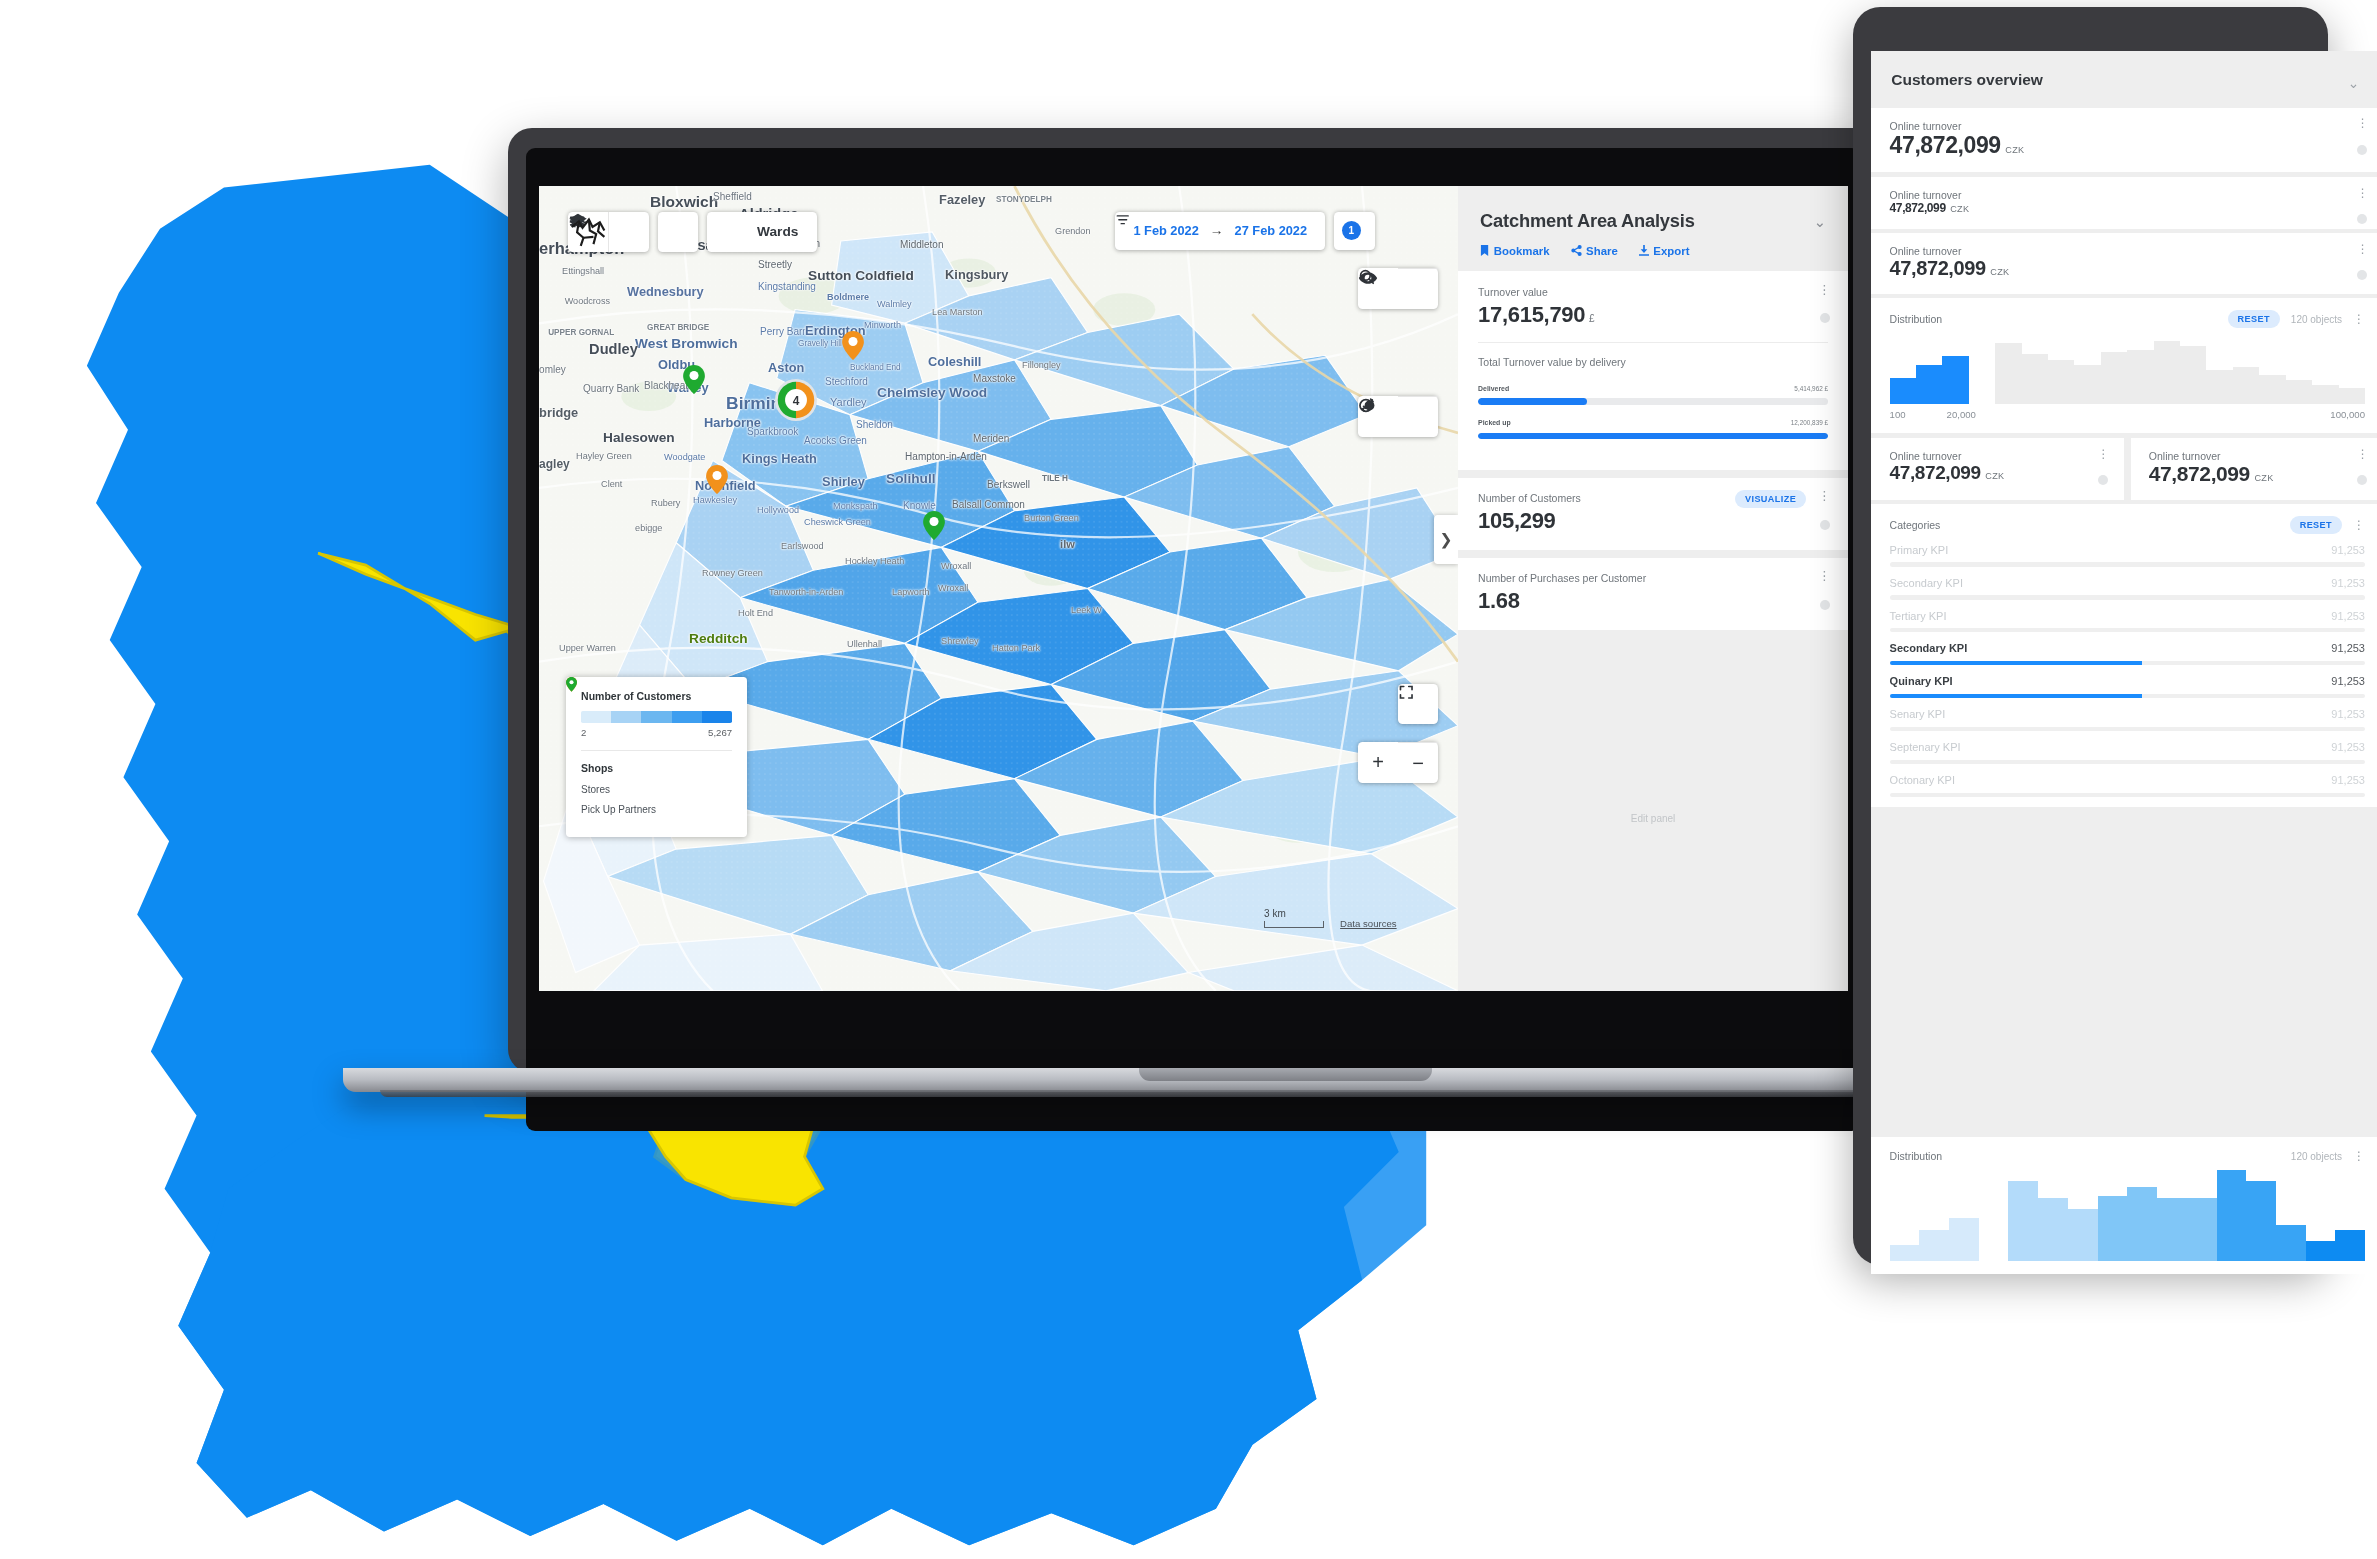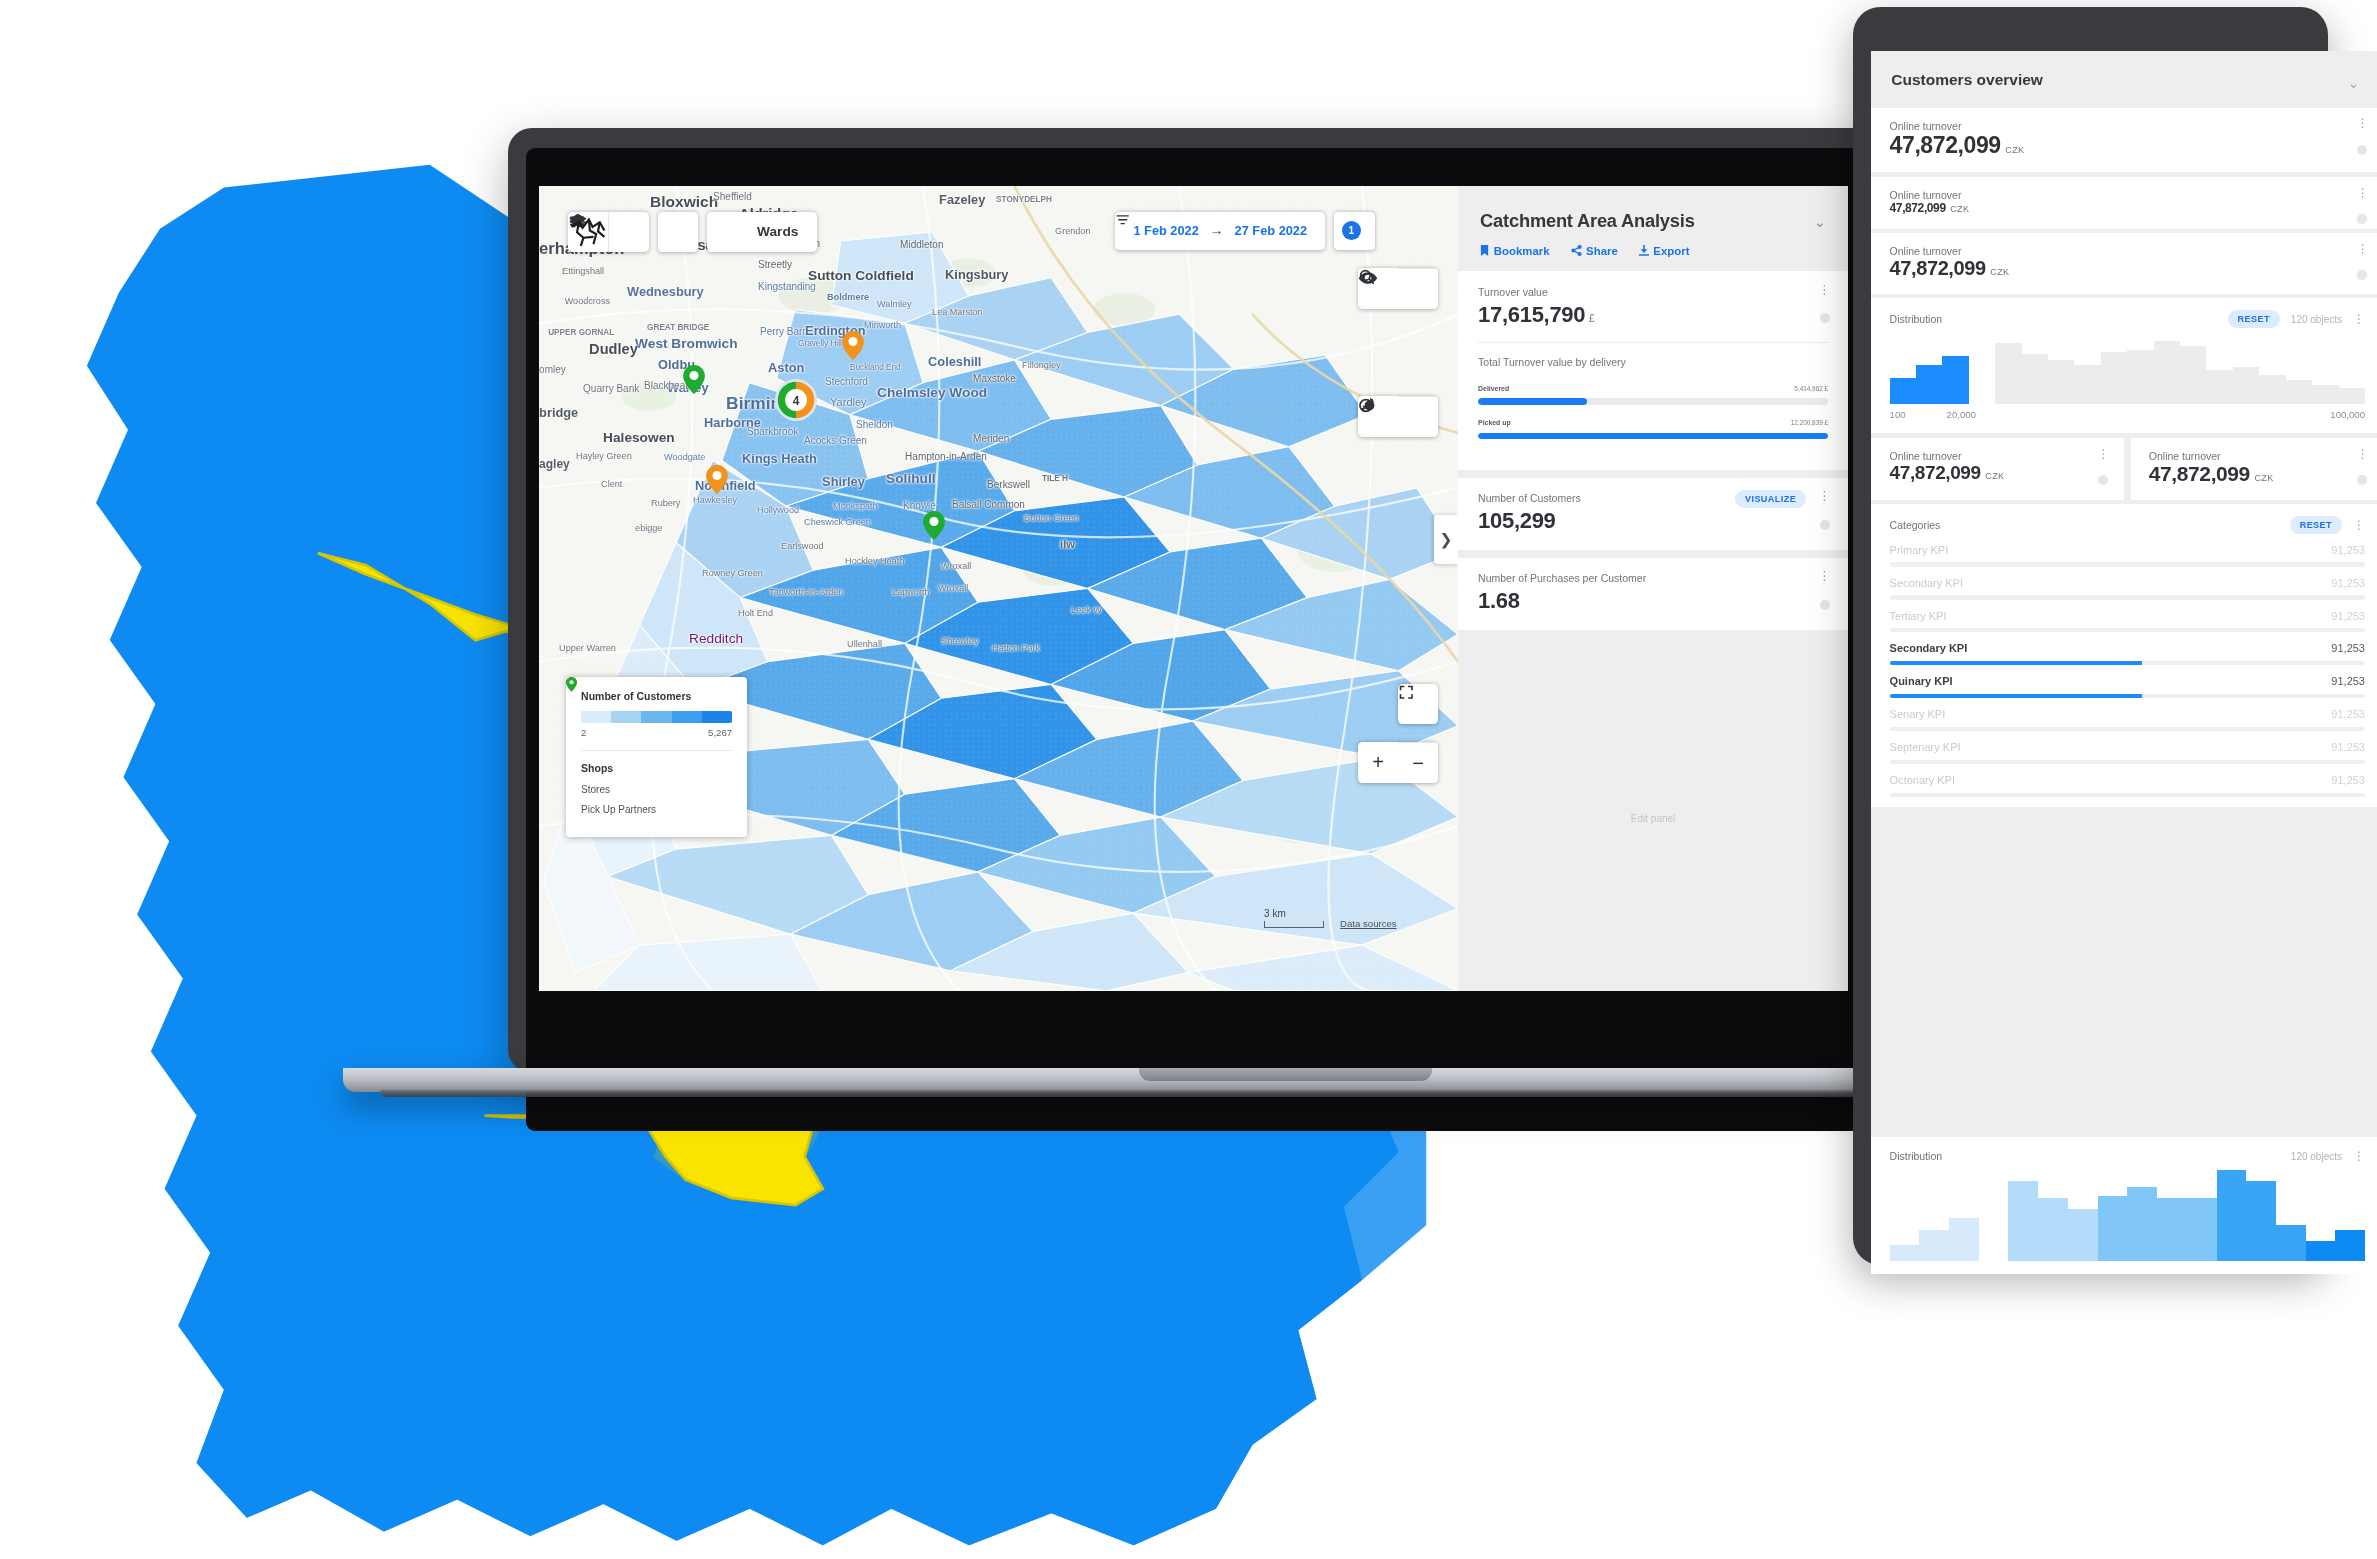--- a/index.html
+++ b/index.html
@@ -336,21 +336,21 @@
             <div class="maplabel" style="left: 242px; top: 355px; font-size: 9.1px; font-weight: 500; color: rgb(109, 118, 126);">Earlswood</div>
             <div class="maplabel" style="left: 521px; top: 352px; font-size: 11px; font-weight: 600; color: rgb(94, 103, 111);">ilw</div>
             <div class="maplabel" style="left: 306px; top: 370px; font-size: 9.1px; font-weight: 500; color: rgb(109, 118, 126);">Hockley Heath</div>
             <div class="maplabel" style="left: 402px; top: 375px; font-size: 9.1px; font-weight: 500; color: rgb(109, 118, 126);">Wroxall</div>
             <div class="maplabel" style="left: 163px; top: 382px; font-size: 9.1px; font-weight: 500; color: rgb(109, 118, 126);">Rowney Green</div>
             <div class="maplabel" style="left: 230px; top: 401px; font-size: 9.1px; font-weight: 500; color: rgb(109, 118, 126);">Tanworth-in-Arden</div>
             <div class="maplabel" style="left: 353px; top: 401px; font-size: 9.1px; font-weight: 500; color: rgb(109, 118, 126);">Lapworth</div>
             <div class="maplabel" style="left: 399px; top: 397px; font-size: 9.1px; font-weight: 500; color: rgb(109, 118, 126);">Wroxall</div>
             <div class="maplabel" style="left: 199px; top: 422px; font-size: 9.1px; font-weight: 500; color: rgb(109, 118, 126);">Holt End</div>
             <div class="maplabel" style="left: 532px; top: 419px; font-size: 9.1px; font-weight: 500; color: rgb(109, 118, 126);">Leek W</div>
-            <div class="maplabel" style="left: 150px; top: 445px; font-size: 13.7px; font-weight: 400; color: #701a75;">Redditch</div>
+            <div class="maplabel" style="left: 150px; top: 445px; font-size: 13.7px; font-weight: 700; color: #4d7c0f;">Redditch</div>
             <div class="maplabel" style="left: 308px; top: 453px; font-size: 9.1px; font-weight: 500; color: rgb(109, 118, 126);">Ullenhall</div>
             <div class="maplabel" style="left: 402px; top: 450px; font-size: 9.1px; font-weight: 500; color: rgb(109, 118, 126);">Shrewley</div>
             <div class="maplabel" style="left: 453px; top: 457px; font-size: 9.1px; font-weight: 500; color: rgb(109, 118, 126);">Hatton Park</div>
             <div class="maplabel" style="left: 20px; top: 457px; font-size: 9.1px; font-weight: 500; color: rgb(109, 118, 126);">Upper Warren</div>
             <div class="maplabel" style="left: 183px; top: 505px; font-size: 9.1px; font-weight: 500; color: rgb(109, 118, 126);">Bar</div>
           </div>
 
         <div id="map-pins">
             <div style="position: absolute; left: 144px; top: 179px; width: 22px; height: 29px;">
               <svg width="22" height="29" viewBox="0 0 24 32">

